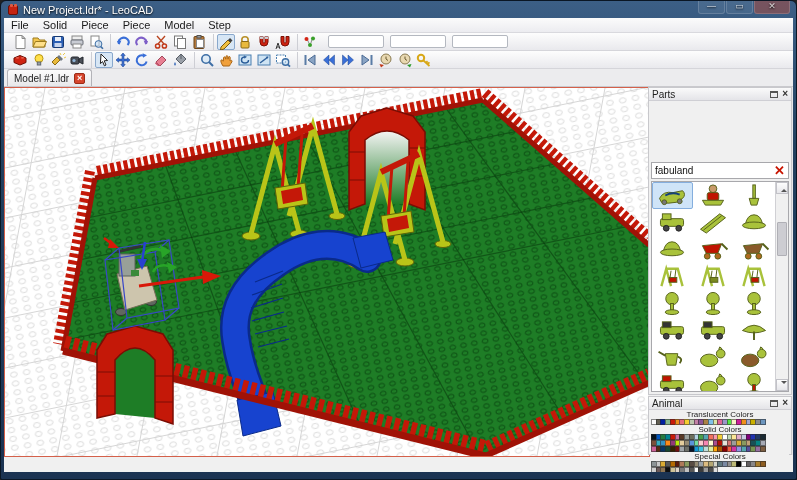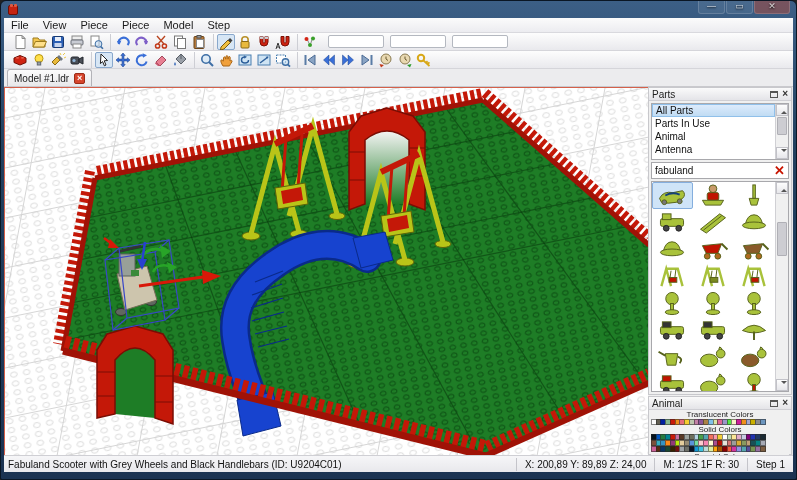--- a/index.html
+++ b/index.html
@@ -77,31 +77,32 @@
           border-top:1px solid #cfcfd4;display:flex;align-items:center;font-size:10px;color:#111;}
   .status .msg{flex:1;padding-left:4px;}
   .sseg{padding:0 8px;border-left:1px solid #c4c4ca;height:13px;line-height:13px;}
 </style>
 </head>
 <body>
 
 <div class="win">
   <div class="titlebar">
     <span class="appicon"></span>
+    <span>New Project.ldr* - LeoCAD</span>
     <span class="caps">
       <span class="cap">—</span>
       <span class="cap">▭</span>
       <span class="cap close">✕</span>
     </span>
   </div>
 
   <div class="client">
     <div class="menubar" id="menubar">
         <span>File</span>
-        <span>View</span>
+        <span>Solid</span>
         <span>Piece</span>
         <span>Piece</span>
         <span>Model</span>
         <span>Step</span>
       </div>
     <div class="toolbar tb1" id="tb1">
         <div class="tgroup">
           <div class="tbtn">
             <svg width="16" height="16" viewBox="0 0 16 16">
               <path d="M4,1.5 h6 l3,3 V14.5 H4 Z" fill="#fff" stroke="#8a8a8a"></path>
@@ -522,31 +523,20 @@
         </svg>
       </div>
 
       <div class="dock">
         <div class="panel p-parts">
           <div class="phead">
             <span>Parts</span>
             <span class="sp"></span>
             <span class="flo"></span>
             <span class="hx">×</span>
-          </div>
-          <div class="catlist" id="catlist">
-            <div class="catitem sel" style="margin-right: 13px;">All Parts</div>
-              <div class="catitem" style="margin-right: 13px;">Parts In Use</div>
-              <div class="catitem" style="margin-right: 13px;">Animal</div>
-              <div class="catitem" style="margin-right: 13px;">Antenna</div>
-              <div class="vscroll">
-              <div class="vbtn up"></div>
-              <div class="vthumb" style="top:13px;height:18px;"></div>
-              <div class="vbtn dn"></div>
-            </div>
           </div>
           <div class="search">
             <span>fabuland</span>
             <span class="sp"></span>
             <span class="clearx">✕</span>
           </div>
           <div class="pgrid">
             <div class="pcells" id="pcells">
                 <div class="pcell sel">
                   <svg width="38" height="25" viewBox="0 0 38 26">
@@ -887,20 +877,14 @@
                   <div class="sw" style="background: rgb(155, 155, 155);"></div>
                   <div class="sw" style="background: rgb(75, 75, 75);"></div>
                   <div class="sw" style="background: rgb(224, 224, 224);"></div>
                 </div>
               </div>
             </div>
         </div>
       </div>
     </div>
 
-    <div class="status">
-      <span class="msg">Fabuland Scooter with Grey Wheels and Black Handlebars (ID: U9204C01)</span>
-      <span class="sseg">X: 200,89 Y: 89,89 Z: 24,00</span>
-      <span class="sseg">M: 1/2S 1F R: 30</span>
-      <span class="sseg">Step 1</span>
-    </div>
   </div>
 </div>
 
 </body></html>

